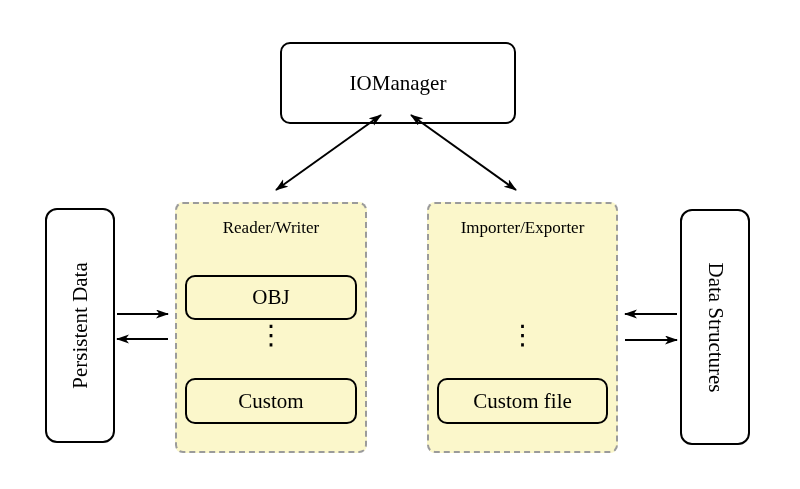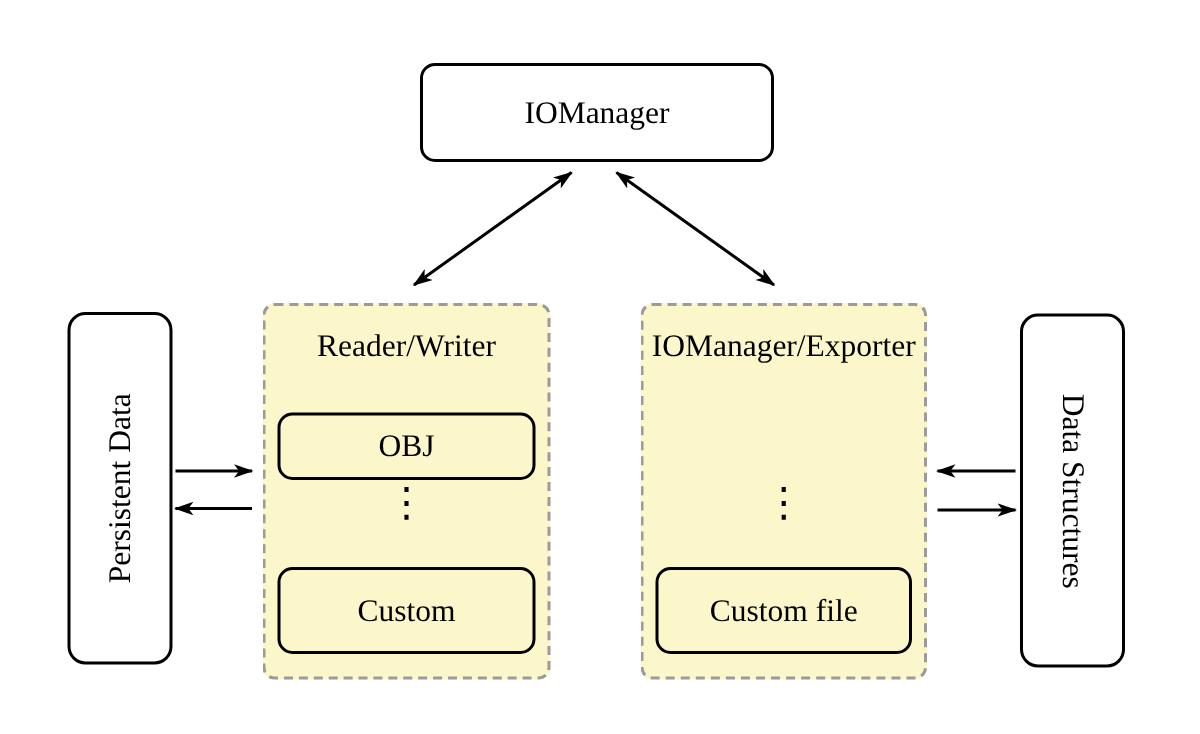--- a/index.html
+++ b/index.html
@@ -14,47 +14,47 @@
   
   .node{
     position:absolute;
     border:2.5px solid #000;
     border-radius:10px;
     background:#fff;
     display:flex;align-items:center;justify-content:center;
     box-sizing:border-box;
     font-size:21px;
   }
-  .iomanager{left:280px;top:42px;width:236px;height:66px;}
+  .iomanager{left:280px;top:42px;width:236px;height:82px;}
   
   .group{
     position:absolute;
     background:#fbf7cb;
     border:2px dashed #9b9b9b;
     border-radius:8px;
     box-sizing:border-box;
   }
   .group-left{left:175px;top:202px;width:192px;height:251px;}
   .group-right{left:427px;top:202px;width:191px;height:251px;}
   .group-title{
     position:absolute;top:14px;left:0;width:100%;
-    text-align:center;font-size:21px;
+    text-align:center;font-size:17px;
   }
   .inner-box{
     position:absolute;
     border:2.5px solid #000;
     border-radius:10px;
     background:#fbf7cb;
     box-sizing:border-box;
     display:flex;flex-direction:column;align-items:center;justify-content:center;
     font-size:21px;line-height:1.18;
     text-align:center;
   }
   .ib-top{left:8px;top:71px;right:8px;height:45px;}
-  .ib-bottom{left:8px;top:174px;right:8px;height:58px;}
+  .ib-bottom{left:8px;top:174px;right:8px;height:46px;}
   .vdots{
     position:absolute;left:0;top:118px;width:100%;
     text-align:center;font-size:27px;line-height:1;
     letter-spacing:0;
   }
   
   .store{
     position:absolute;
     border:2.5px solid #000;
     border-radius:12px;
@@ -87,21 +87,21 @@
     <div class="inner-box ib-top">
       <span>OBJ</span>
     </div>
     <div class="vdots">⋮</div>
     <div class="inner-box ib-bottom">
       <span>Custom</span>
     </div>
   </div>
 
   <div class="group group-right">
-    <div class="group-title">IOManager/Exporter</div>
+    <div class="group-title">Importer/Exporter</div>
     <div class="vdots">⋮</div>
     <div class="inner-box ib-bottom">
       <span>Custom file</span>
     </div>
   </div>
 
   <div class="store store-left">
     <span class="rot-ccw">Persistent Data</span>
   </div>
 

